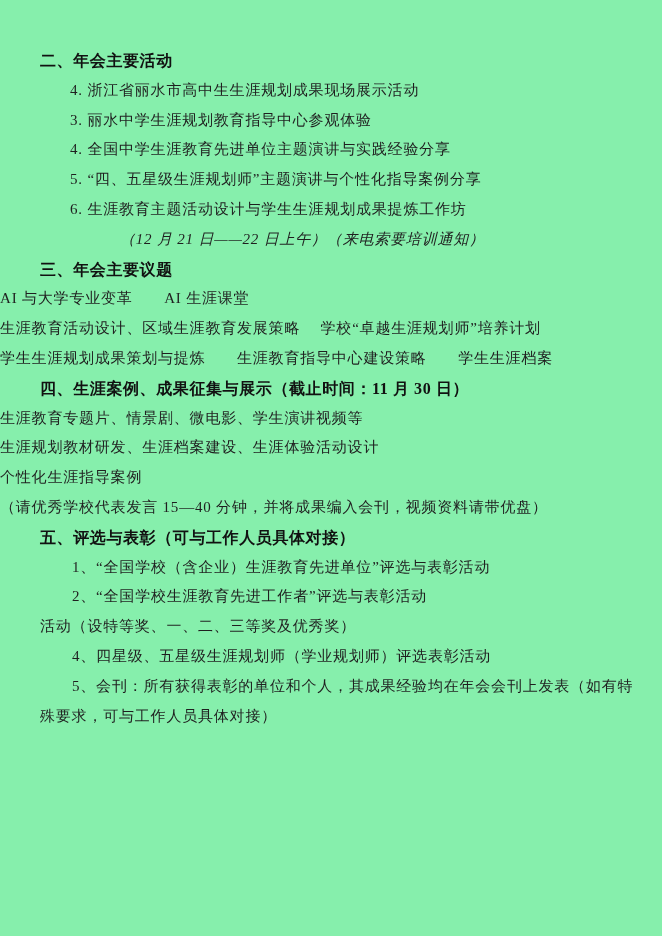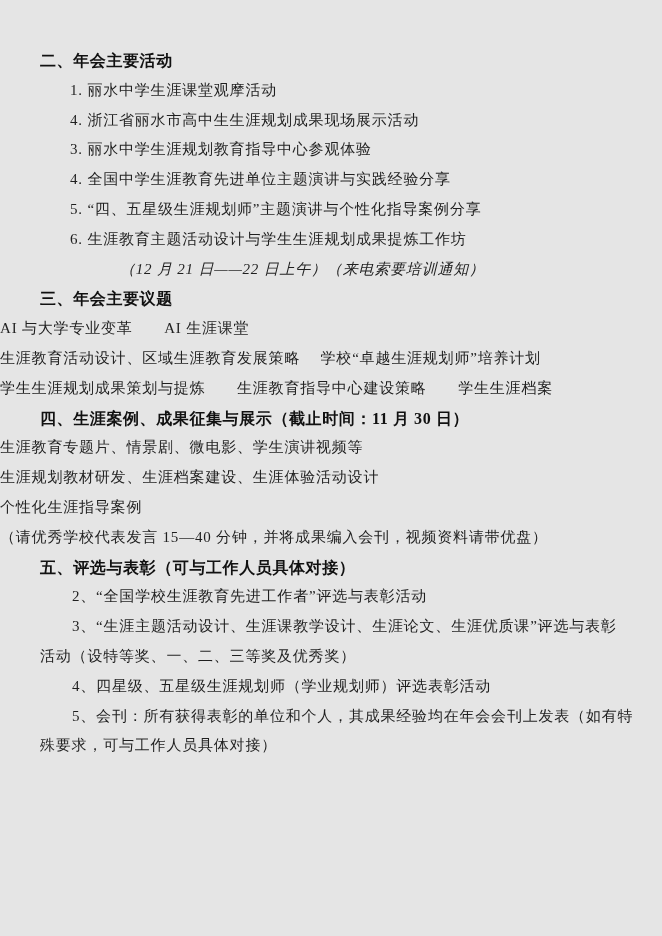--- a/index.html
+++ b/index.html
@@ -4,21 +4,21 @@
 <style>
   html, body {
     margin: 0;
     padding: 0;
     background: #ffffff;
   }
   .page {
     position: relative;
     width: 662px;
     height: 936px;
-    background: #e5e5e5;
+    background: #86efac;
     box-sizing: border-box;
     padding-top: 46px;
     overflow: hidden;
     font-family: "Liberation Serif", "DejaVu Serif", serif;
     color: #1f1f1f;
   }
   .line {
     display: block;
     height: 29.8px;
     line-height: 29.8px;
@@ -49,40 +49,39 @@
     margin-left: 120px;
     font-style: italic;
   }
 </style>
 </head>
 <body>
 
 <div class="page">
 
   <div class="line heading">二、年会主要活动</div>
-  <div class="line item">1. 丽水中学生涯课堂观摩活动</div>
   <div class="line item">4. 浙江省丽水市高中生生涯规划成果现场展示活动</div>
   <div class="line item">3. 丽水中学生涯规划教育指导中心参观体验</div>
   <div class="line item">4. 全国中学生涯教育先进单位主题演讲与实践经验分享</div>
   <div class="line item">5. “四、五星级生涯规划师”主题演讲与个性化指导案例分享</div>
   <div class="line item">6. 生涯教育主题活动设计与学生生涯规划成果提炼工作坊</div>
   <div class="line date-note">（12 月 21 日——22 日上午）（来电索要培训通知）</div>
 
   <div class="line heading">三、年会主要议题</div>
   <div class="line sub">AI 与大学专业变革　　AI 生涯课堂</div>
   <div class="line sub">生涯教育活动设计、区域生涯教育发展策略　 学校“卓越生涯规划师”培养计划</div>
   <div class="line sub">学生生涯规划成果策划与提炼　　生涯教育指导中心建设策略　　学生生涯档案</div>
 
   <div class="line heading">四、生涯案例、成果征集与展示（截止时间：11 月 30 日）</div>
   <div class="line sub">生涯教育专题片、情景剧、微电影、学生演讲视频等</div>
   <div class="line sub">生涯规划教材研发、生涯档案建设、生涯体验活动设计</div>
   <div class="line sub">个性化生涯指导案例</div>
   <div class="line sub">（请优秀学校代表发言 15—40 分钟，并将成果编入会刊，视频资料请带优盘）</div>
 
   <div class="line heading">五、评选与表彰（可与工作人员具体对接）</div>
+  <div class="line item5">1、“全国学校（含企业）生涯教育先进单位”评选与表彰活动</div>
   <div class="line item5">2、“全国学校生涯教育先进工作者”评选与表彰活动</div>
-  <div class="line item5">3、“生涯主题活动设计、生涯课教学设计、生涯论文、生涯优质课”评选与表彰</div>
   <div class="line flush">活动（设特等奖、一、二、三等奖及优秀奖）</div>
   <div class="line item5">4、四星级、五星级生涯规划师（学业规划师）评选表彰活动</div>
   <div class="line item5">5、会刊：所有获得表彰的单位和个人，其成果经验均在年会会刊上发表（如有特</div>
   <div class="line flush">殊要求，可与工作人员具体对接）</div>
 
 </div>
 
 </body></html>

